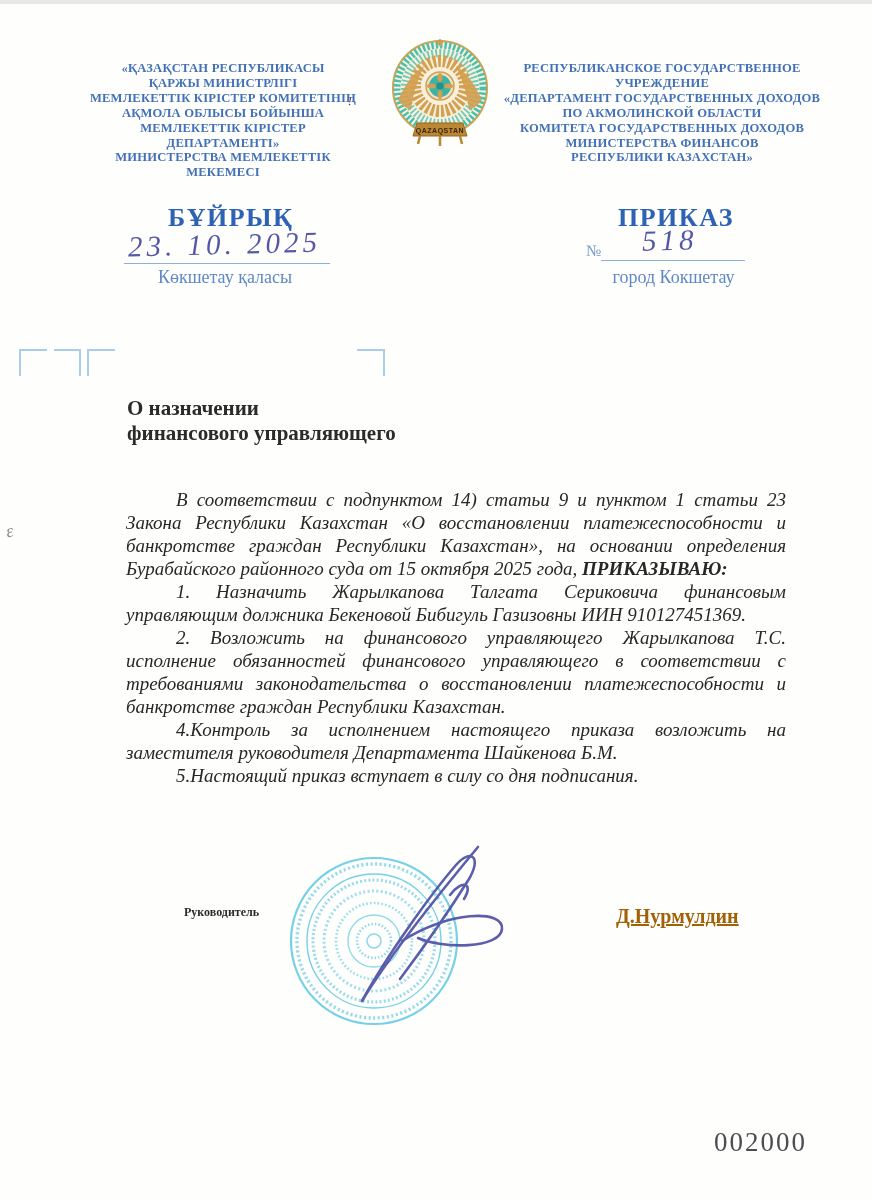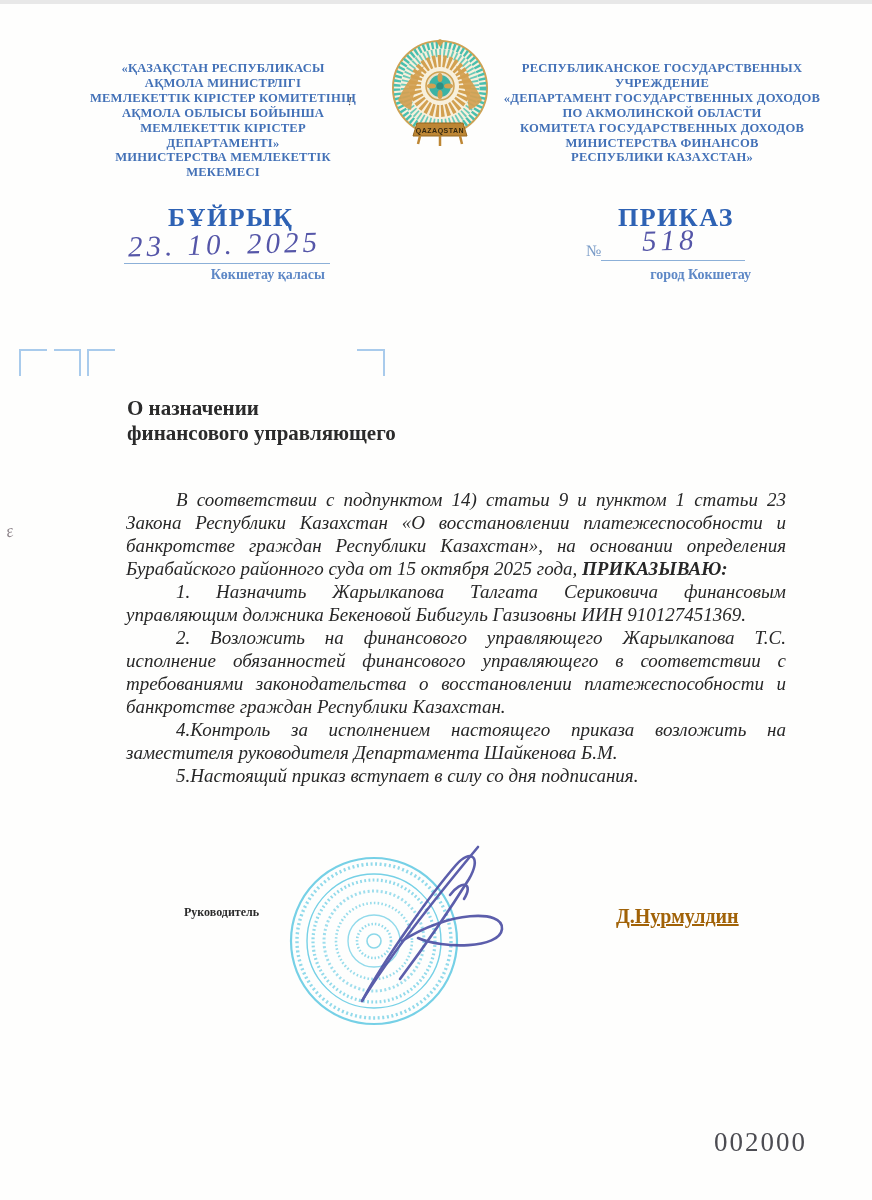--- a/index.html
+++ b/index.html
@@ -12,21 +12,21 @@
   .org{position:absolute;top:57px;text-align:center;font-weight:bold;
        font-size:12.6px;line-height:14.9px;color:#4371b7;letter-spacing:.2px;}
   .org-left{left:88px;width:270px;}
   .org-right{left:497px;width:330px;}
   .emblem{position:absolute;left:390px;top:34px;width:100px;height:114px;}
   
   .ord-title{position:absolute;font-weight:bold;font-size:26px;color:#2e62b4;letter-spacing:1.5px;}
   .hand{position:absolute;font-style:italic;color:#5556a8;
         font-size:29px;letter-spacing:4px;transform:rotate(-1.5deg);white-space:nowrap;}
   .uline{position:absolute;height:1px;background:#8cb0d8;}
-  .place{position:absolute;text-align:right;font-size:14px;color:#5e88c6;font-weight:bold;}
+  .place{position:absolute;text-align:center;font-size:18px;color:#5e88c6;}
   .numlbl{position:absolute;font-size:16px;color:#7a9cc8;}
   
   .mark{position:absolute;width:26px;height:25px;border-top:2px solid #a9cbec;}
   .mark.l{border-left:2px solid #a9cbec;}
   .mark.r{border-right:2px solid #a9cbec;}
   
   .subject{position:absolute;left:127px;top:392px;font-size:21px;font-weight:bold;
            line-height:25px;color:#2b2b2b;}
   .body{position:absolute;left:126px;top:484px;width:660px;
         font-size:19px;line-height:23px;text-align:justify;color:#272727;font-style:italic;}
@@ -42,21 +42,21 @@
   .artifact.ex{left:348px;top:90px;font-size:12px;color:#45403e;transform:rotate(8deg);}
   .artifact.sq{left:6px;top:517px;font-size:18px;font-style:italic;transform:rotate(-12deg);}
 </style>
 </head>
 <body>
 
 <div class="page">
 
   <div class="org org-left">
     <div>«ҚАЗАҚСТАН РЕСПУБЛИКАСЫ</div>
-    <div>АҚМОЛА МИНИСТРЛІГІ</div>
+    <div>ҚАРЖЫ МИНИСТРЛІГІ</div>
     <div>МЕМЛЕКЕТТІК КІРІСТЕР КОМИТЕТІНІҢ</div>
     <div>АҚМОЛА ОБЛЫСЫ БОЙЫНША</div>
     <div>МЕМЛЕКЕТТІК КІРІСТЕР ДЕПАРТАМЕНТІ»</div>
     <div>МИНИСТЕРСТВА  МЕМЛЕКЕТТІК</div>
     <div>МЕКЕМЕСІ</div>
   </div>
 
   <div class="emblem">
     <svg viewBox="0 0 100 114" width="100" height="114">
       <circle cx="50" cy="50" r="48" fill="#f8f0dc"></circle>
@@ -74,21 +74,21 @@
       <ellipse cx="41.5" cy="48" rx="4.5" ry="2.5" fill="#d2a050"></ellipse>
       <ellipse cx="58.5" cy="48" rx="4.5" ry="2.5" fill="#d2a050"></ellipse>
       <circle cx="50" cy="48" r="3.6" fill="#2a8f84"></circle>
       <path d="M27,85 L73,85 L77,98 L23,98 Z" fill="#bd8634" stroke="#95661f" stroke-width="1"></path>
       <text x="50" y="95" text-anchor="middle" font-size="7" font-weight="bold" fill="#33270f" font-family="Liberation Sans, sans-serif" letter-spacing="0.5">QAZAQSTAN</text>
       <path d="M30,98 L28,106 M70,98 L72,106 M50,98 L50,108" stroke="#bd8634" stroke-width="2.5" fill="none"></path>
     </svg>
   </div>
 
   <div class="org org-right">
-    <div>РЕСПУБЛИКАНСКОЕ ГОСУДАРСТВЕННЫХ</div>
+    <div>РЕСПУБЛИКАНСКОЕ ГОСУДАРСТВЕННОЕ</div>
     <div>УЧРЕЖДЕНИЕ</div>
     <div>«ДЕПАРТАМЕНТ ГОСУДАРСТВЕННЫХ ДОХОДОВ</div>
     <div>ПО АКМОЛИНСКОЙ ОБЛАСТИ</div>
     <div>КОМИТЕТА ГОСУДАРСТВЕННЫХ ДОХОДОВ</div>
     <div>МИНИСТЕРСТВА ФИНАНСОВ</div>
     <div>РЕСПУБЛИКИ КАЗАХСТАН»</div>
   </div>
 
   <div class="ord-title" style="left:168px;top:199px;">БҰЙРЫҚ</div>
   <div class="hand" style="left:128px;top:224px;">23. 10. 2025</div>

